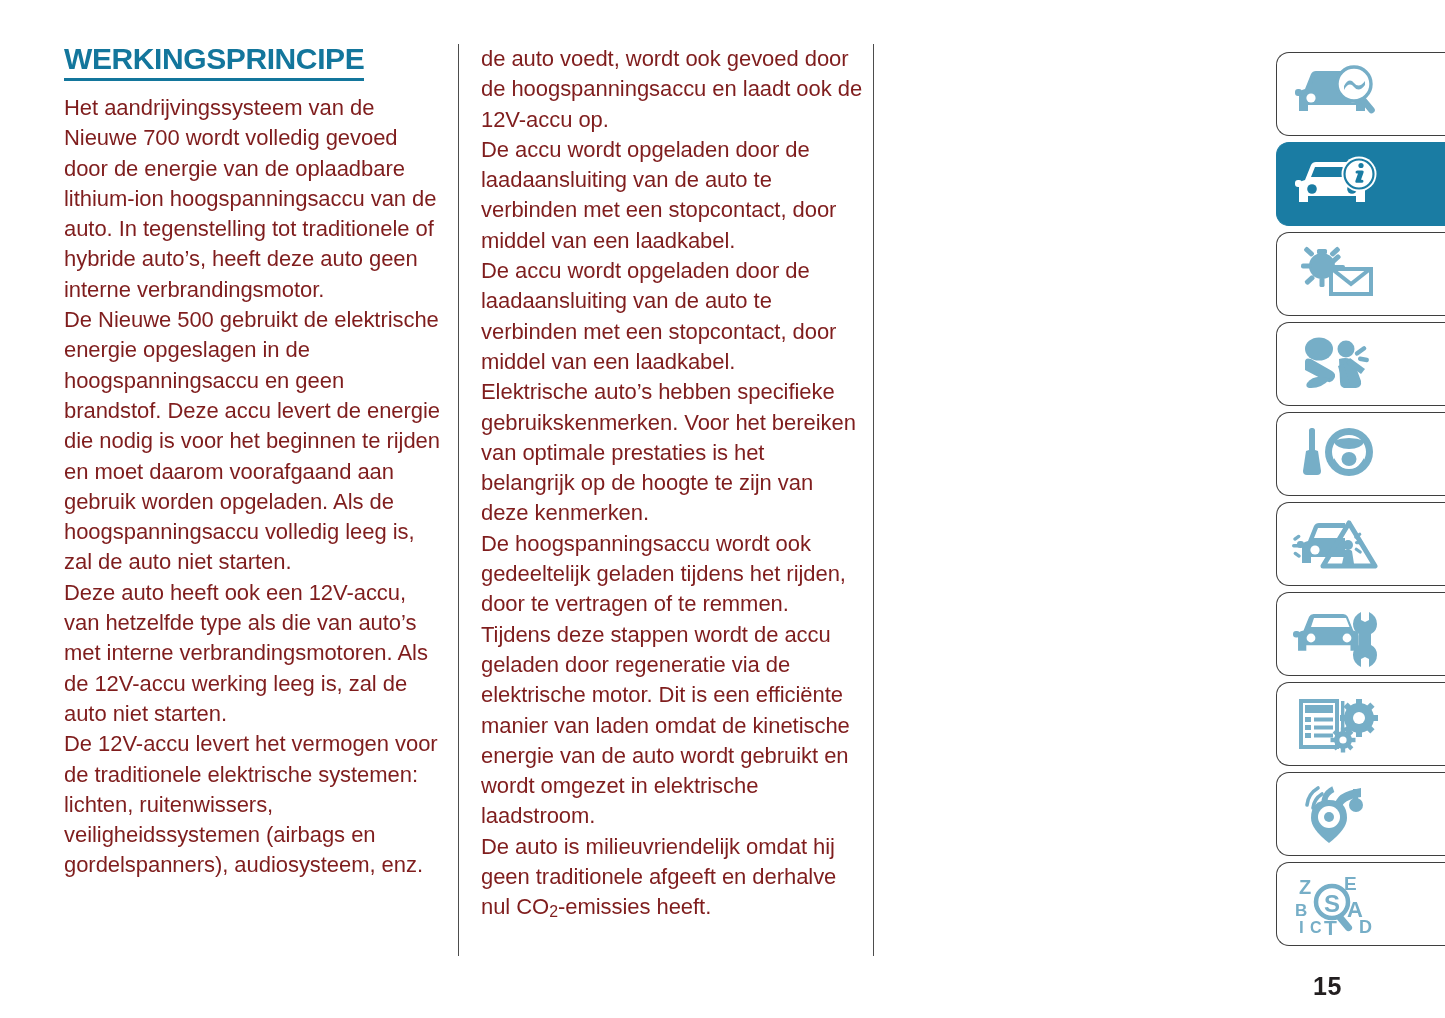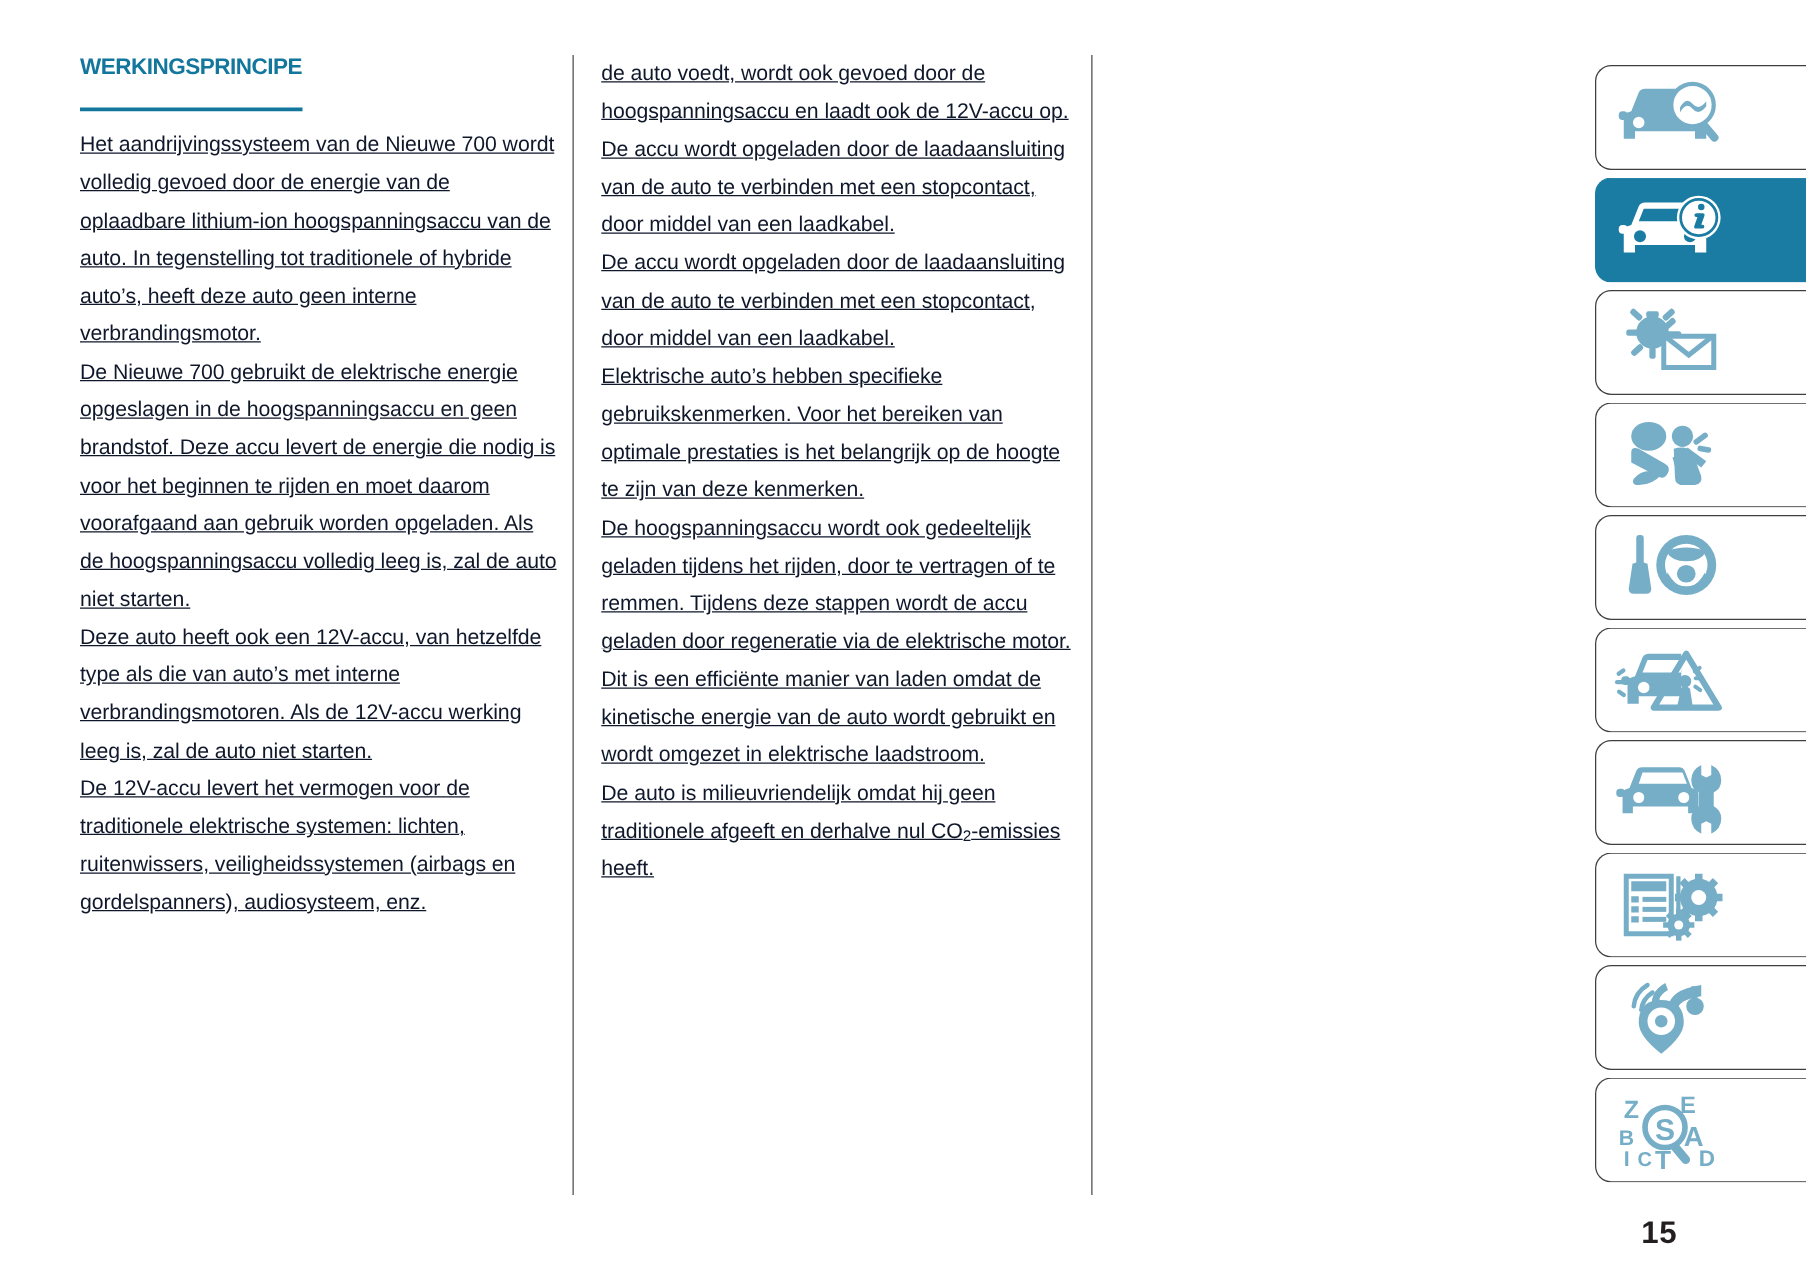--- a/index.html
+++ b/index.html
@@ -24,41 +24,40 @@
 
   
   .column {
     position: absolute;
     top: 44px;
   }
   #col-left  { left: 64px;  width: 382px; }
   #col-right { left: 481px; width: 382px; }
 
   .chapter-title {
-    font-size: 18px;
+    font-size: 30px;
     font-weight: bold;
     color: #13769c;
     letter-spacing: -0.4px;
     line-height: 1;
     margin: 0 0 3px 0;
-    padding-bottom: 24px;
+    padding-bottom: 4px;
     border-bottom: 3px solid #13769c;
     display: inline-block;
     white-space: nowrap;
     font-stretch: condensed;
     transform: scaleX(1.0);
   }
 
   .body-para {
-    font-size: 17px;
+    font-size: 22px;
     line-height: 30.3px;
-    color: #0f172a;
+    color: #7f1d1d;
     margin: 0;
     letter-spacing: -0.05px;
-    text-decoration: underline;
   }
   #col-left .body-para:first-of-type { margin-top: 9px; }
 
   sub {
     font-size: 0.72em;
     vertical-align: -0.22em;
     line-height: 0;
   }
 
   
@@ -126,21 +125,21 @@
 <body>
 
 <div id="page">
 
   <div class="v-rule" id="rule-1"></div>
   <div class="v-rule" id="rule-2"></div>
 
   <div class="column" id="col-left">
     <h1 class="chapter-title">WERKINGSPRINCIPE</h1>
     <p class="body-para">Het aandrijvingssysteem van de Nieuwe 700 wordt volledig gevoed door de energie van de oplaadbare lithium-ion hoogspanningsaccu van de auto. In tegenstelling tot traditionele of hybride auto’s, heeft deze auto geen interne verbrandingsmotor.</p>
-    <p class="body-para">De Nieuwe 700 gebruikt de elektrische energie opgeslagen in de hoogspanningsaccu en geen brandstof. Deze accu levert de energie die nodig is voor het beginnen te rijden en moet daarom voorafgaand aan gebruik worden opgeladen. Als de hoogspanningsaccu volledig leeg is, zal de auto niet starten.</p>
+    <p class="body-para">De Nieuwe 500 gebruikt de elektrische energie opgeslagen in de hoogspanningsaccu en geen brandstof. Deze accu levert de energie die nodig is voor het beginnen te rijden en moet daarom voorafgaand aan gebruik worden opgeladen. Als de hoogspanningsaccu volledig leeg is, zal de auto niet starten.</p>
     <p class="body-para">Deze auto heeft ook een 12V-accu, van hetzelfde type als die van auto’s met interne verbrandingsmotoren. Als de 12V-accu werking leeg is, zal de auto niet starten.</p>
     <p class="body-para">De 12V-accu levert het vermogen voor de traditionele elektrische systemen: lichten, ruitenwissers, veiligheidssystemen (airbags en gordelspanners), audiosysteem, enz.</p>
   </div>
 
   <div class="column" id="col-right">
     <p class="body-para">de auto voedt, wordt ook gevoed door de hoogspanningsaccu en laadt ook de 12V-accu op.</p>
     <p class="body-para">De accu wordt opgeladen door de laadaansluiting van de auto te verbinden met een stopcontact, door middel van een laadkabel.</p>
     <p class="body-para">De accu wordt opgeladen door de laadaansluiting van de auto te verbinden met een stopcontact, door middel van een laadkabel.</p>
     <p class="body-para">Elektrische auto’s hebben specifieke gebruikskenmerken. Voor het bereiken van optimale prestaties is het belangrijk op de hoogte te zijn van deze kenmerken.</p>
     <p class="body-para">De hoogspanningsaccu wordt ook gedeeltelijk geladen tijdens het rijden, door te vertragen of te remmen. Tijdens deze stappen wordt de accu geladen door regeneratie via de elektrische motor. Dit is een efficiënte manier van laden omdat de kinetische energie van de auto wordt gebruikt en wordt omgezet in elektrische laadstroom.</p>

